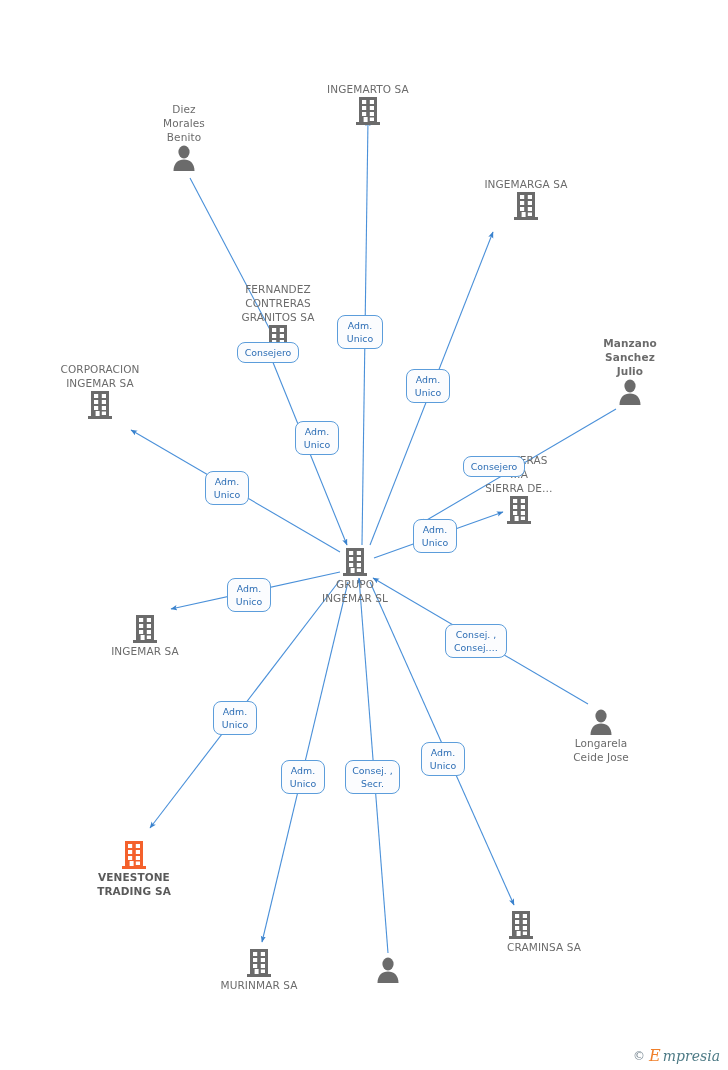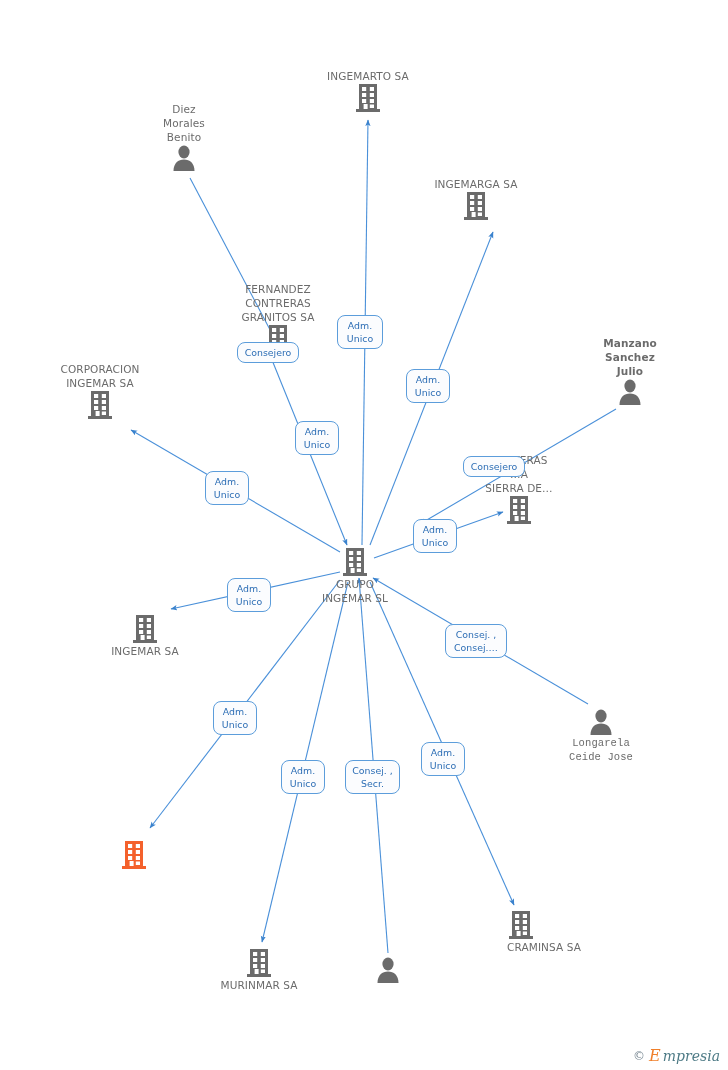--- a/index.html
+++ b/index.html
@@ -115,33 +115,33 @@
       </g>
   </svg>
 
   <div id="nodes-layer">
       <div class="node" style="left: 184px; top: 102px;"><div class="node-label">Diez
 Morales
 Benito</div><span><svg class="node-icon" width="26" height="28" viewBox="0 0 26 28" xmlns="http://www.w3.org/2000/svg">
             <ellipse cx="13" cy="8" rx="5.6" ry="6.4" fill="#6b6b6b"></ellipse>
             <path d="M2.5 27 C2.5 19.4 7.2 15.6 13 15.6 C18.8 15.6 23.5 19.4 23.5 27 Z" fill="#6b6b6b"></path>
           </svg></span></div>
-      <div class="node" style="left: 368px; top: 69px;"><div class="node-label">INGEMARTO SA</div><span><svg class="node-icon" width="26" height="30" viewBox="0 0 26 30" xmlns="http://www.w3.org/2000/svg">
-            <rect x="4" y="1" width="18" height="25" fill="#6b6b6b"></rect>
-            <rect x="1" y="26" width="24" height="3" fill="#6b6b6b"></rect>
-            <rect x="7" y="4" width="4.2" height="4" fill="#ffffff"></rect>
-            <rect x="14.8" y="4" width="4.2" height="4" fill="#ffffff"></rect>
-            <rect x="7" y="10" width="4.2" height="4" fill="#ffffff"></rect>
-            <rect x="14.8" y="10" width="4.2" height="4" fill="#ffffff"></rect>
-            <rect x="7" y="16" width="4.2" height="4" fill="#ffffff"></rect>
-            <rect x="14.8" y="16" width="4.2" height="4" fill="#ffffff"></rect>
-            <rect x="8.6" y="21" width="4" height="5" fill="#ffffff"></rect>
-            <rect x="14.8" y="21.5" width="4.2" height="3.5" fill="#ffffff"></rect>
-          </svg></span></div>
-      <div class="node" style="left: 476px; top: 177px;"><div class="node-label">INGEMARGA SA</div><span><svg class="node-icon" width="26" height="30" viewBox="0 0 26 30" xmlns="http://www.w3.org/2000/svg">
+      <div class="node" style="left: 368px; top: 82px;"><div class="node-label">INGEMARTO SA</div><span><svg class="node-icon" width="26" height="30" viewBox="0 0 26 30" xmlns="http://www.w3.org/2000/svg">
+            <rect x="4" y="1" width="18" height="25" fill="#6b6b6b"></rect>
+            <rect x="1" y="26" width="24" height="3" fill="#6b6b6b"></rect>
+            <rect x="7" y="4" width="4.2" height="4" fill="#ffffff"></rect>
+            <rect x="14.8" y="4" width="4.2" height="4" fill="#ffffff"></rect>
+            <rect x="7" y="10" width="4.2" height="4" fill="#ffffff"></rect>
+            <rect x="14.8" y="10" width="4.2" height="4" fill="#ffffff"></rect>
+            <rect x="7" y="16" width="4.2" height="4" fill="#ffffff"></rect>
+            <rect x="14.8" y="16" width="4.2" height="4" fill="#ffffff"></rect>
+            <rect x="8.6" y="21" width="4" height="5" fill="#ffffff"></rect>
+            <rect x="14.8" y="21.5" width="4.2" height="3.5" fill="#ffffff"></rect>
+          </svg></span></div>
+      <div class="node" style="left: 526px; top: 177px;"><div class="node-label">INGEMARGA SA</div><span><svg class="node-icon" width="26" height="30" viewBox="0 0 26 30" xmlns="http://www.w3.org/2000/svg">
             <rect x="4" y="1" width="18" height="25" fill="#6b6b6b"></rect>
             <rect x="1" y="26" width="24" height="3" fill="#6b6b6b"></rect>
             <rect x="7" y="4" width="4.2" height="4" fill="#ffffff"></rect>
             <rect x="14.8" y="4" width="4.2" height="4" fill="#ffffff"></rect>
             <rect x="7" y="10" width="4.2" height="4" fill="#ffffff"></rect>
             <rect x="14.8" y="10" width="4.2" height="4" fill="#ffffff"></rect>
             <rect x="7" y="16" width="4.2" height="4" fill="#ffffff"></rect>
             <rect x="14.8" y="16" width="4.2" height="4" fill="#ffffff"></rect>
             <rect x="8.6" y="21" width="4" height="5" fill="#ffffff"></rect>
             <rect x="14.8" y="21.5" width="4.2" height="3.5" fill="#ffffff"></rect>
@@ -198,37 +198,38 @@
             <rect x="1" y="26" width="24" height="3" fill="#6b6b6b"></rect>
             <rect x="7" y="4" width="4.2" height="4" fill="#ffffff"></rect>
             <rect x="14.8" y="4" width="4.2" height="4" fill="#ffffff"></rect>
             <rect x="7" y="10" width="4.2" height="4" fill="#ffffff"></rect>
             <rect x="14.8" y="10" width="4.2" height="4" fill="#ffffff"></rect>
             <rect x="7" y="16" width="4.2" height="4" fill="#ffffff"></rect>
             <rect x="14.8" y="16" width="4.2" height="4" fill="#ffffff"></rect>
             <rect x="8.6" y="21" width="4" height="5" fill="#ffffff"></rect>
             <rect x="14.8" y="21.5" width="4.2" height="3.5" fill="#ffffff"></rect>
           </svg></span><div class="node-label">INGEMAR SA</div></div>
-      <div class="node" style="left: 601px; top: 708px; font-family: Liberation Mono, monospace;"><span><svg class="node-icon" width="26" height="28" viewBox="0 0 26 28" xmlns="http://www.w3.org/2000/svg">
+      <div class="node" style="left: 601px; top: 708px;"><span><svg class="node-icon" width="26" height="28" viewBox="0 0 26 28" xmlns="http://www.w3.org/2000/svg">
             <ellipse cx="13" cy="8" rx="5.6" ry="6.4" fill="#6b6b6b"></ellipse>
             <path d="M2.5 27 C2.5 19.4 7.2 15.6 13 15.6 C18.8 15.6 23.5 19.4 23.5 27 Z" fill="#6b6b6b"></path>
           </svg></span><div class="node-label">Longarela
 Ceide Jose</div></div>
       <div class="node" style="left: 134px; top: 840px;"><span><svg class="node-icon" width="26" height="30" viewBox="0 0 26 30" xmlns="http://www.w3.org/2000/svg">
             <rect x="4" y="1" width="18" height="25" fill="#f4612c"></rect>
             <rect x="1" y="26" width="24" height="3" fill="#f4612c"></rect>
             <rect x="7" y="4" width="4.2" height="4" fill="#ffffff"></rect>
             <rect x="14.8" y="4" width="4.2" height="4" fill="#ffffff"></rect>
             <rect x="7" y="10" width="4.2" height="4" fill="#ffffff"></rect>
             <rect x="14.8" y="10" width="4.2" height="4" fill="#ffffff"></rect>
             <rect x="7" y="16" width="4.2" height="4" fill="#ffffff"></rect>
             <rect x="14.8" y="16" width="4.2" height="4" fill="#ffffff"></rect>
             <rect x="8.6" y="21" width="4" height="5" fill="#ffffff"></rect>
             <rect x="14.8" y="21.5" width="4.2" height="3.5" fill="#ffffff"></rect>
-          </svg></span></div>
+          </svg></span><div class="node-label highlight" style="color: rgb(90, 90, 90);">VENESTONE
+TRADING SA</div></div>
       <div class="node" style="left: 521px; top: 910px; text-align: right;"><span><svg class="node-icon" width="26" height="30" viewBox="0 0 26 30" xmlns="http://www.w3.org/2000/svg">
             <rect x="4" y="1" width="18" height="25" fill="#6b6b6b"></rect>
             <rect x="1" y="26" width="24" height="3" fill="#6b6b6b"></rect>
             <rect x="7" y="4" width="4.2" height="4" fill="#ffffff"></rect>
             <rect x="14.8" y="4" width="4.2" height="4" fill="#ffffff"></rect>
             <rect x="7" y="10" width="4.2" height="4" fill="#ffffff"></rect>
             <rect x="14.8" y="10" width="4.2" height="4" fill="#ffffff"></rect>
             <rect x="7" y="16" width="4.2" height="4" fill="#ffffff"></rect>
             <rect x="14.8" y="16" width="4.2" height="4" fill="#ffffff"></rect>
             <rect x="8.6" y="21" width="4" height="5" fill="#ffffff"></rect>

